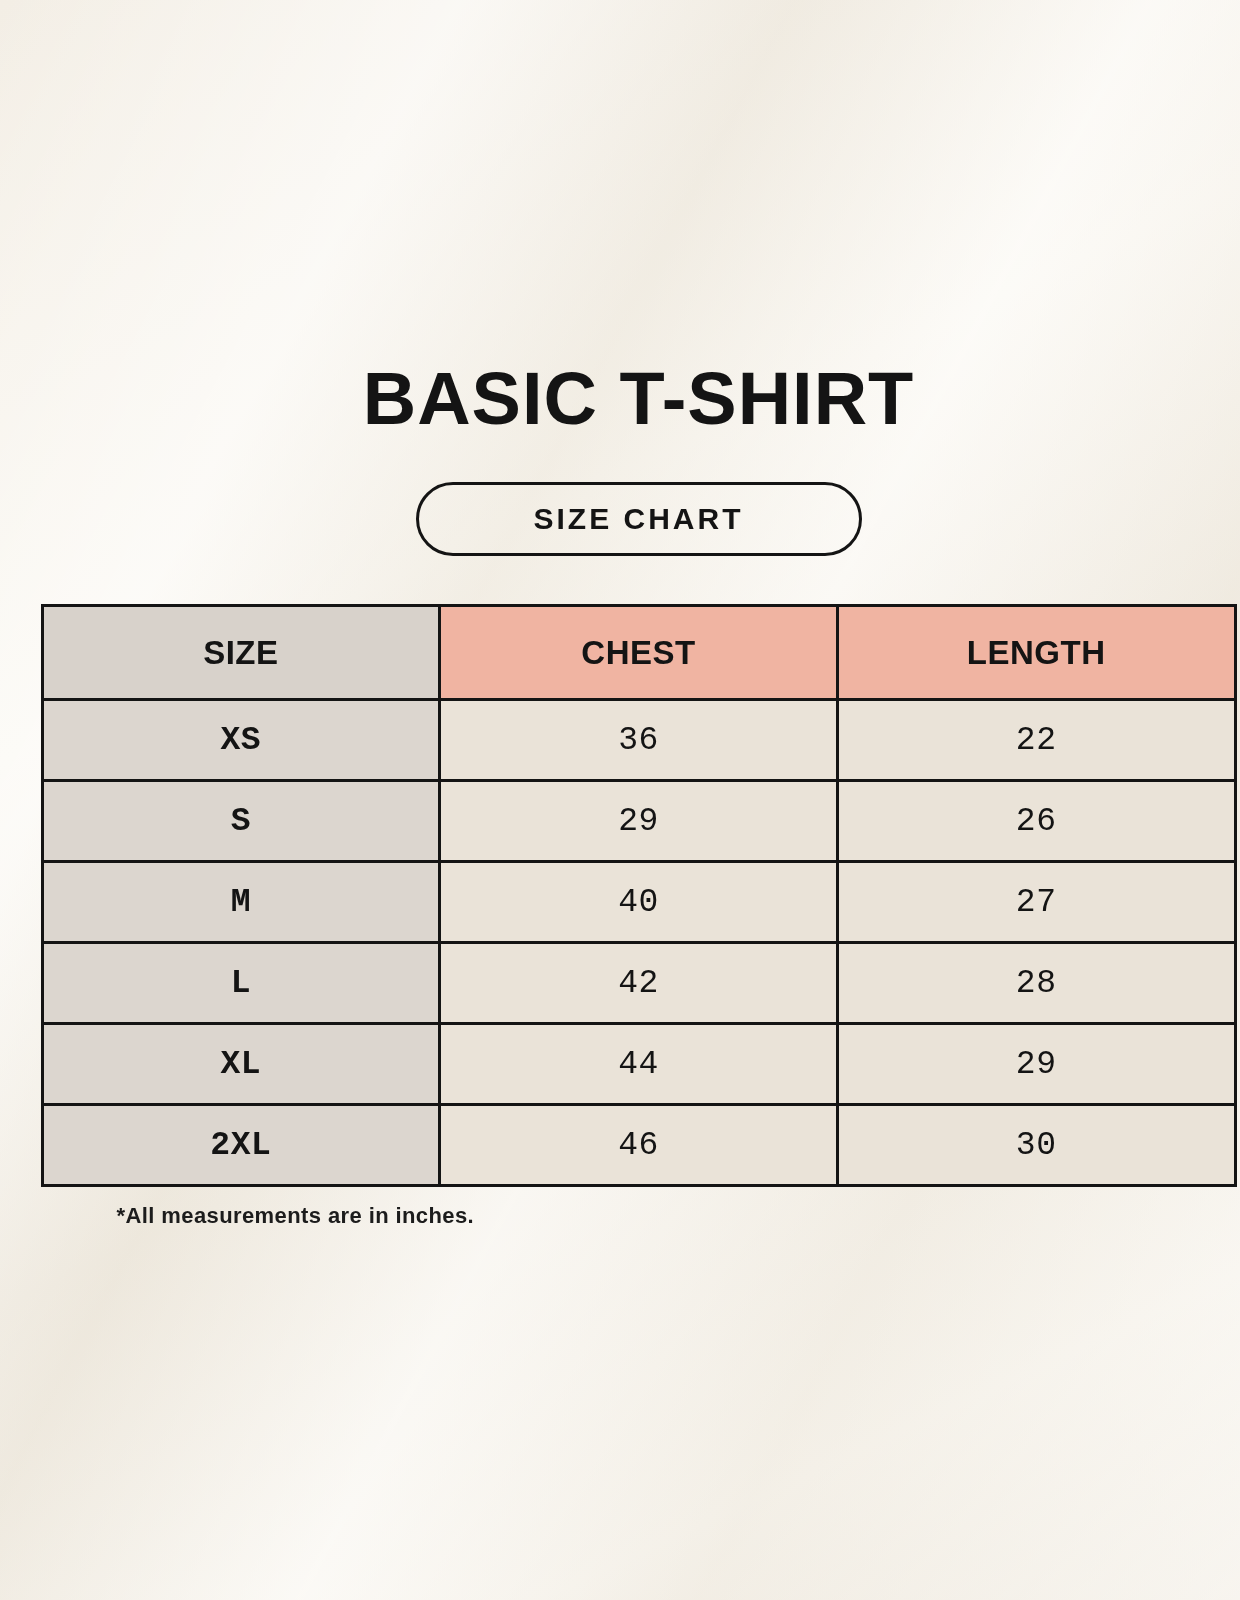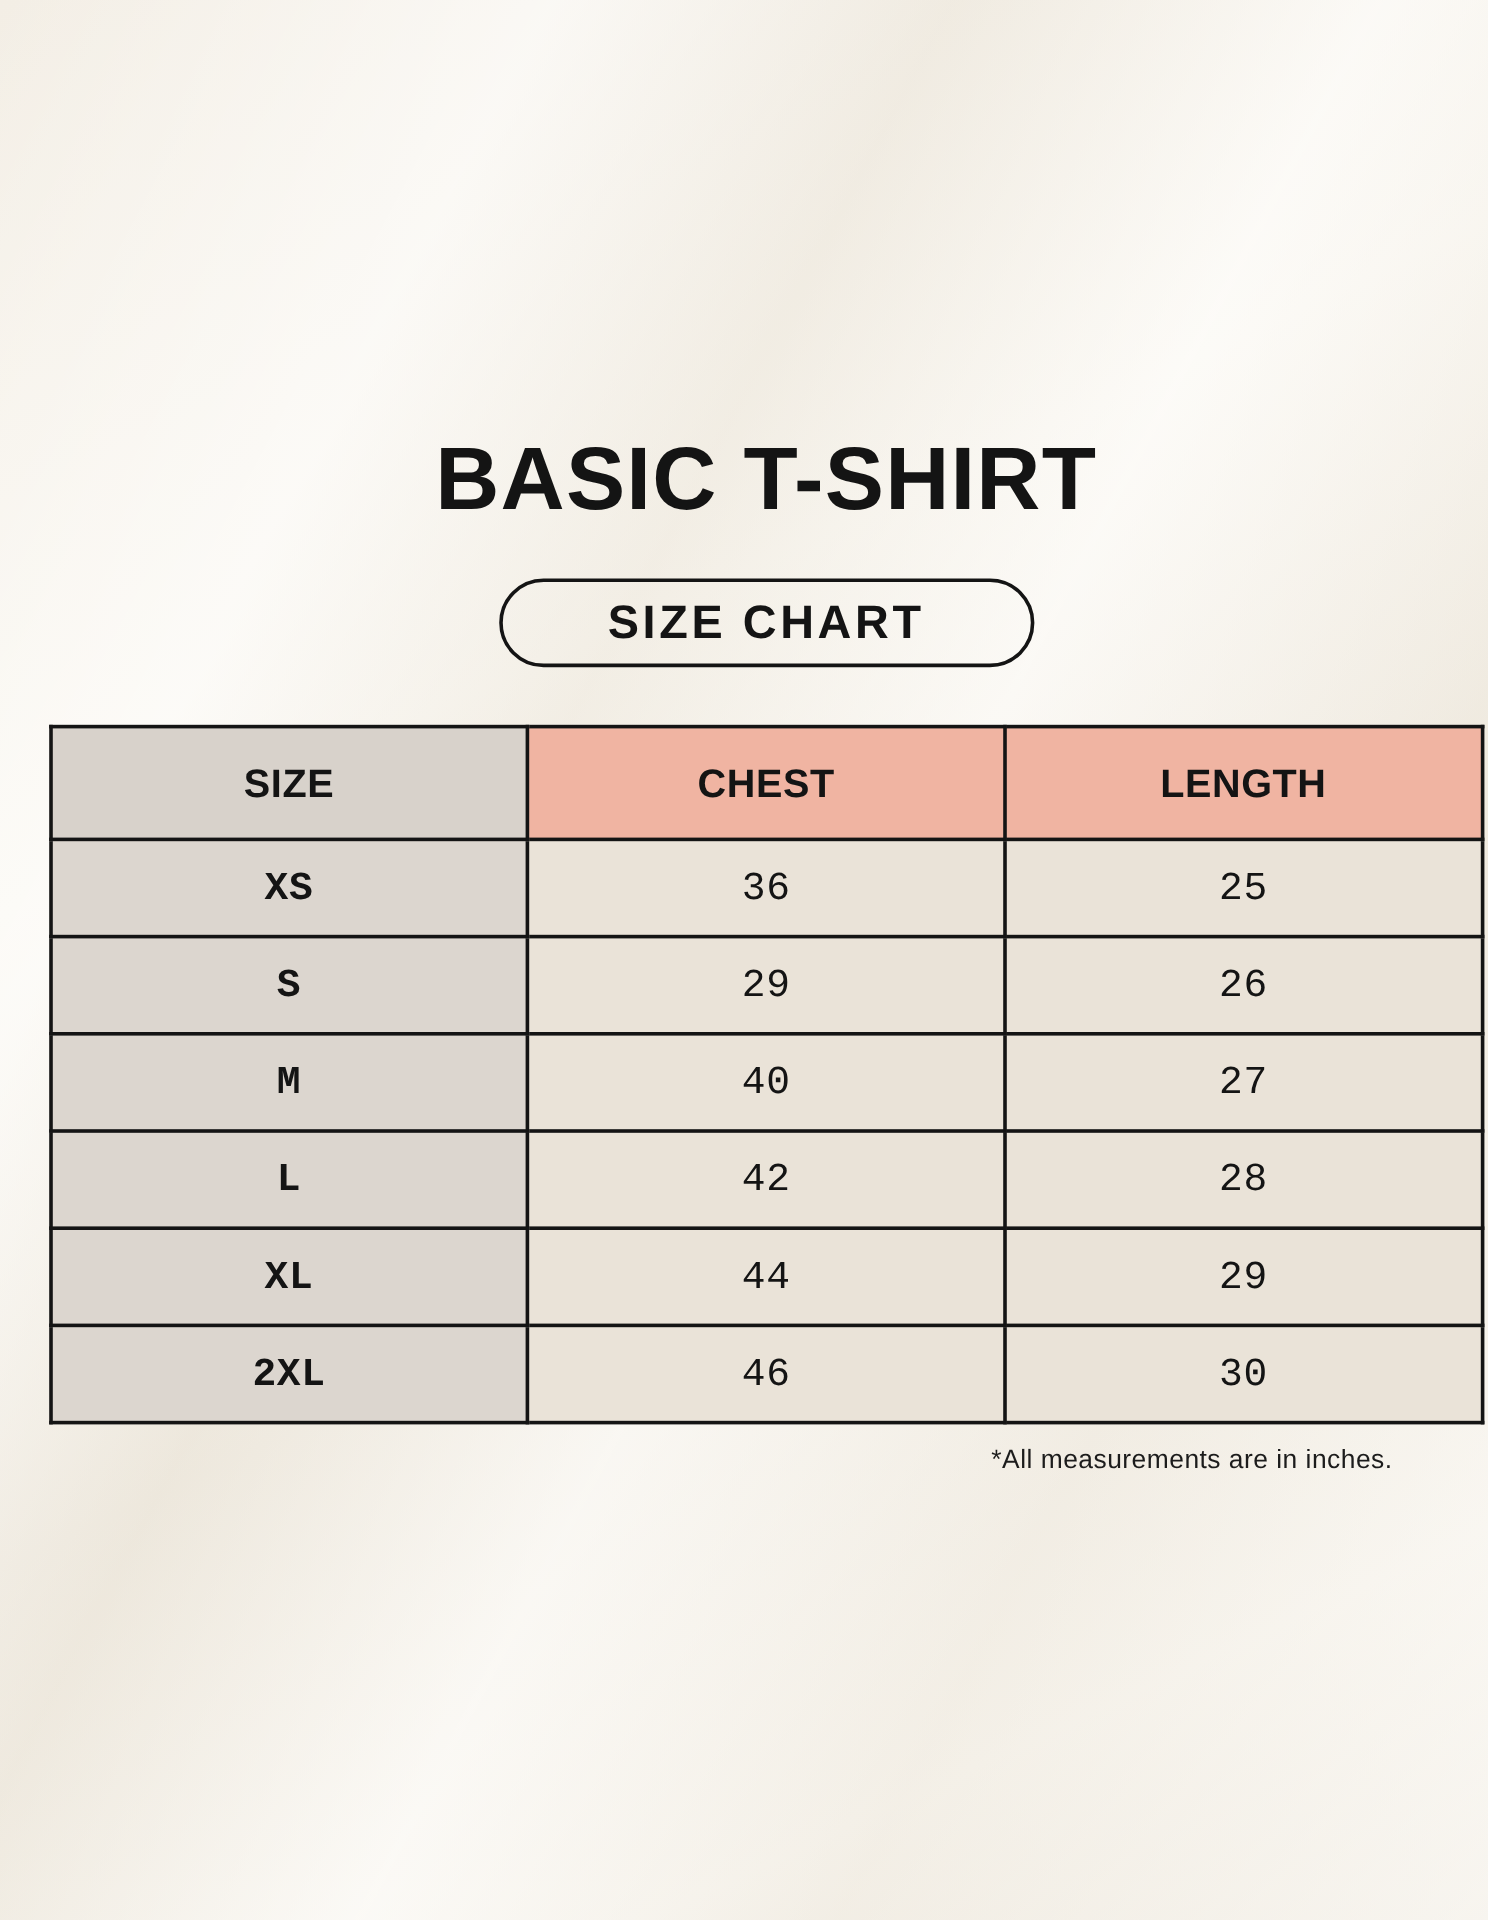--- a/index.html
+++ b/index.html
@@ -37,21 +37,21 @@
   }
   .pill{
     width:446px;height:74px;
     margin:46px auto 0;
     border:3px solid var(--border);
     border-radius:40px;
     display:flex;align-items:center;justify-content:center;
     background:transparent;
   }
   .pill span{
-    font-size:39px;font-weight:700;letter-spacing:3px;line-height:1;
+    font-size:30px;font-weight:700;letter-spacing:3px;line-height:1;
   }
   table.size-table{
     width:1196px;
     margin:48px auto 0;
     border-collapse:collapse;
     table-layout:fixed;
   }
   table.size-table th, table.size-table td{
     border:3px solid var(--border);
     text-align:center;
@@ -61,23 +61,22 @@
   }
   table.size-table thead th{height:94px;font-weight:700;}
   table.size-table tbody th, table.size-table tbody td{height:81px;font-family:Liberation Mono, monospace;}
   th.h-size{background:var(--header-size-bg);}
   th.h-measure{background:var(--header-measure-bg);margin-left:48px;}
   tbody th.c-size{background:var(--size-column-bg);font-weight:700;}
   tbody td.c-val{background:var(--value-cell-bg);font-weight:400;}
   .footnote{
     width:1044px;
     margin:16px auto 12px;
-    text-align:right;
     font-size:22px;
-    font-weight:400;
+    font-weight:700;
     letter-spacing:0.4px;
     color:#1c1c1c;
   }
 </style>
 </head>
 <body>
 
 <div class="canvas">
 
   <h1 class="title">BASIC T-SHIRT</h1>
@@ -91,21 +90,21 @@
       <tr>
         <th class="h-size">SIZE</th>
         <th class="h-measure">CHEST</th>
         <th class="h-measure">LENGTH</th>
       </tr>
     </thead>
     <tbody>
       <tr>
         <th class="c-size">XS</th>
         <td class="c-val">36</td>
-        <td class="c-val">25</td>
+        <td class="c-val">22</td>
       </tr>
       <tr>
         <th class="c-size">S</th>
         <td class="c-val">29</td>
         <td class="c-val">26</td>
       </tr>
       <tr>
         <th class="c-size">M</th>
         <td class="c-val">40</td>
         <td class="c-val">27</td>

